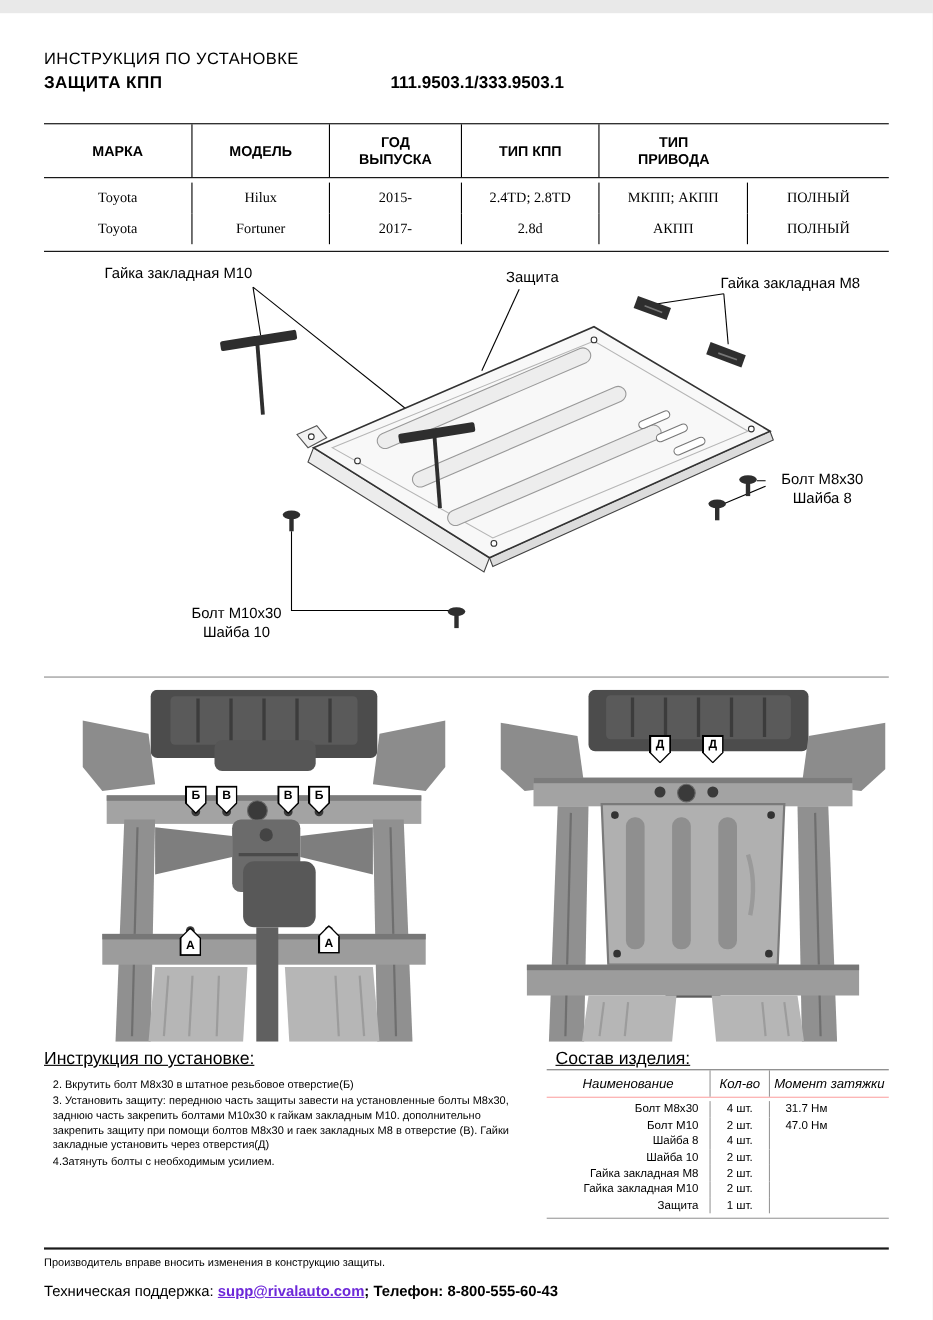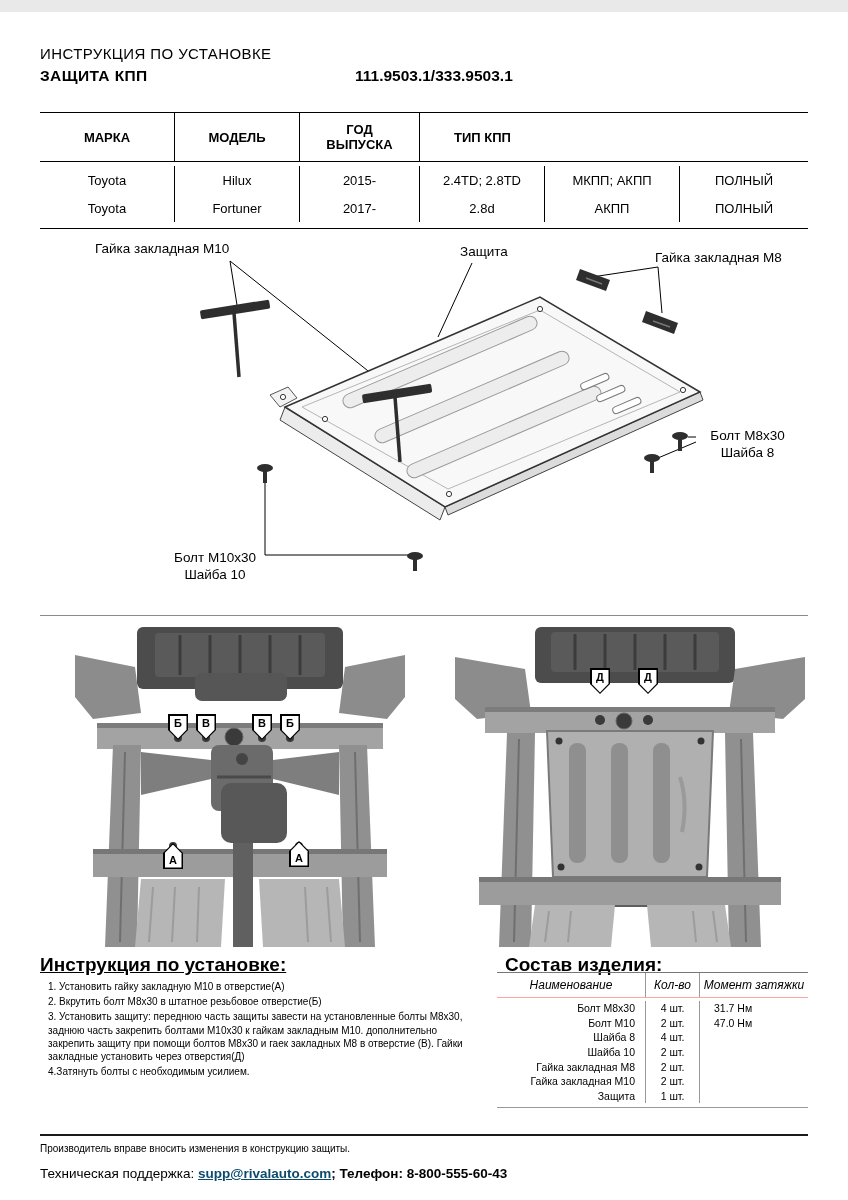--- a/index.html
+++ b/index.html
@@ -14,21 +14,21 @@
   
   .fitment{position:absolute;left:40px;top:100px;width:768px;border-top:1px solid #000;}
   .fit-row{display:grid;grid-template-columns:135px 125px 120px 125px 135px 128px;}
   .fit-head{border-bottom:1px solid #000;font-weight:bold;}
   .fit-head > div{height:48px;display:flex;align-items:center;justify-content:center;
         text-align:center;font-size:13px;white-space:pre-line;border-right:1px solid #000;}
   .fit-body{border-bottom:1px solid #000;padding:4px 0 6px 0;}
   .fit-body .fit-row > div{height:28px;display:flex;align-items:center;justify-content:center;
         font-size:13px;border-right:1px solid #000;}
   .fit-row > div:last-child{border-right:none;}
-  .fit-body .fit-row > div{border-right:1px solid #000;}
+  .fit-body .fit-row > div{border-right:1px solid #000;font-family:Liberation Serif, serif;}
   .fit-body .fit-row > div:last-child{border-right:none;}
 
   
   .diagram-svg{position:absolute;left:40px;top:225px;}
   .dlabel{position:absolute;font-size:13.5px;white-space:nowrap;}
   .dlabel2{position:absolute;font-size:13.5px;text-align:center;line-height:1.25;}
 
   .divider{position:absolute;left:40px;top:603px;width:768px;height:1px;background:#8a8a8a;}
 
   
@@ -40,59 +40,61 @@
   .marker{position:absolute;width:20px;height:26px;z-index:5;}
   .marker .shape{position:absolute;inset:0;background:#000;}
   .marker .shape-in{position:absolute;left:1.5px;top:1.5px;right:1.5px;bottom:1.5px;background:#fff;}
   .down .shape,.down .shape-in{clip-path:polygon(0 0,100% 0,100% 62%,50% 100%,0 62%);}
   .up .shape,.up .shape-in{clip-path:polygon(50% 0,100% 38%,100% 100%,0 100%,0 38%);}
   .marker .ltr{position:absolute;width:100%;text-align:center;font-size:11px;font-weight:bold;}
   .down .ltr{top:3px;}
   .up .ltr{bottom:3px;}
 
   
-  .sec-h{position:absolute;font-size:19px;font-weight:bold;text-decoration:underline;}
+  .sec-h{position:absolute;font-size:16px;font-weight:normal;text-decoration:underline;}
   .steps{position:absolute;left:44px;top:968px;width:436px;font-size:10px;line-height:1.32;}
   .steps div{margin-bottom:2px;padding-left:4px;}
 
   .parts-table{position:absolute;left:497px;top:960px;width:311px;
         border-top:1px solid #777;border-bottom:1px solid #999;}
   .pt-row{display:grid;grid-template-columns:148px 55px 108px;}
   .pt-head{border-bottom:1px solid #fca5a5;font-style:italic;}
   .pt-head > div{height:24px;display:flex;align-items:center;justify-content:center;font-size:12px;}
   .pt-body{padding:3px 0 4px 0;}
   .pt-body .pt-row > div{height:14.6px;display:flex;align-items:center;font-size:10.5px;}
   .pt-name{justify-content:flex-end;padding-right:10px;}
   .pt-qty{justify-content:center;}
   .pt-torque{justify-content:flex-start;padding-left:14px;}
   .col-qty{border-left:1px solid #999;border-right:1px solid #999;}
 
   
   .footer-line{position:absolute;left:40px;top:1122px;width:768px;height:2px;background:#1a1a1a;}
   .footer-t1{position:absolute;left:40px;top:1131px;font-size:10px;}
   .footer-t2{position:absolute;left:40px;top:1154px;font-size:13.5px;}
-  .email{color:#0c4a6e;font-weight:bold;text-align:center;}
+  .email{color:#6d28d9;font-weight:bold;text-align:center;}
   .bold{font-weight:bold;}
 </style>
 </head>
 <body>
 
 <div class="page">
 
   <div class="doc-title1">ИНСТРУКЦИЯ ПО УСТАНОВКЕ</div>
   <div class="doc-title2">ЗАЩИТА КПП</div>
   <div class="part-numbers">111.9503.1/333.9503.1</div>
 
   <div class="fitment">
     <div class="fit-row fit-head">
       <div>МАРКА</div>
       <div>МОДЕЛЬ</div>
       <div>ГОД
 ВЫПУСКА</div>
       <div>ТИП КПП</div>
+      <div>ТИП
+ПРИВОДА</div>
     </div>
     <div class="fit-body">
       <div class="fit-row">
         <div>Toyota</div>
         <div>Hilux</div>
         <div>2015-</div>
         <div>2.4TD; 2.8TD</div>
         <div>МКПП; АКПП</div>
         <div>ПОЛНЫЙ</div>
       </div>
@@ -332,21 +334,20 @@
     <div class="ltr">Д</div>
   </div>
   <div class="marker down" style="left:638px;top:656px;">
     <div class="shape"></div>
     <div class="shape-in"></div>
     <div class="ltr">Д</div>
   </div>
 
   <div class="sec-h" style="left:40px;top:942px;">Инструкция по установке:</div>
   <div class="steps">
-    <div>1. Установить гайку закладную М10 в отверстие(А)</div>
     <div>2. Вкрутить болт М8х30 в штатное резьбовое отверстие(Б)</div>
     <div>3. Установить защиту: переднюю часть защиты завести на установленные болты М8х30, заднюю часть закрепить болтами М10х30 к гайкам закладным М10. дополнительно закрепить защиту при помощи болтов М8х30 и гаек закладных М8 в отверстие (В). Гайки закладные установить через отверстия(Д)</div>
     <div>4.Затянуть болты с необходимым усилием.</div>
   </div>
 
   <div class="sec-h" style="left:505px;top:942px;">Состав изделия:</div>
   <div class="parts-table">
     <div class="pt-row pt-head">
       <div>Наименование</div>
       <div class="col-qty">Кол-во</div>

